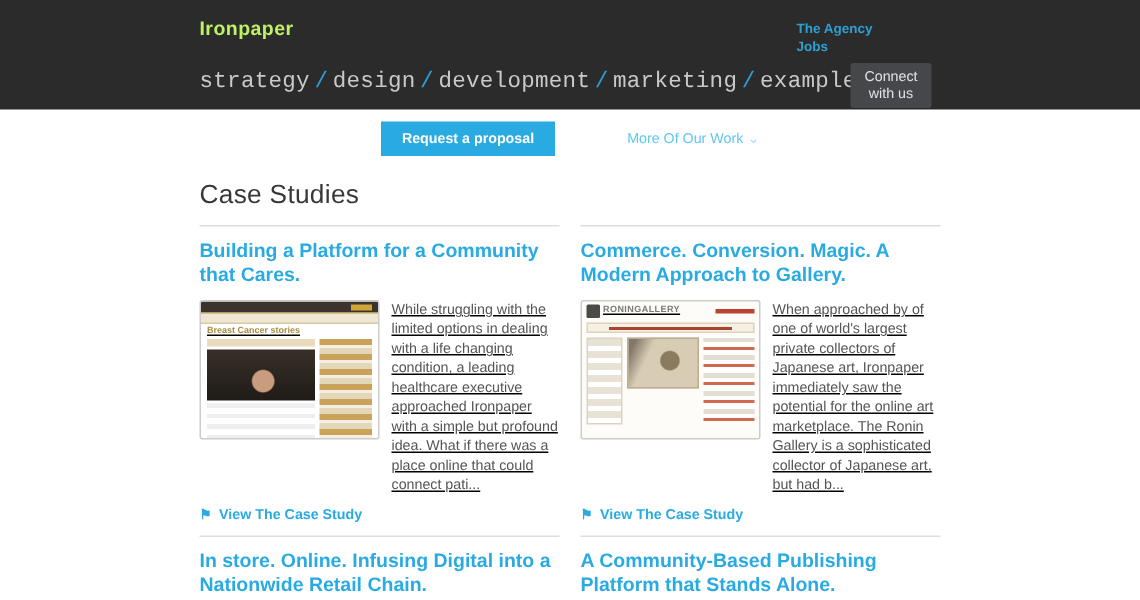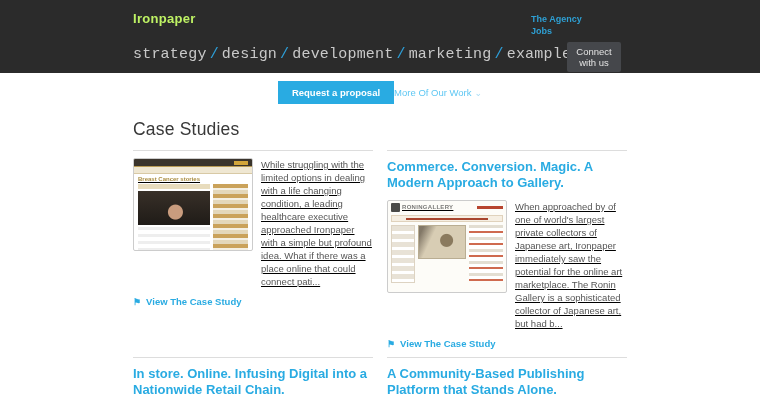--- a/index.html
+++ b/index.html
@@ -23,21 +23,21 @@
     font-family:"Liberation Sans", sans-serif;
     margin-left:36px;
   }
   
   .content { width:494px; margin-left:133px; }
   .topbar { display:flex; justify-content:center; align-items:center; margin-top:8px; }
   .proposal-btn {
     background:#29abe2; color:#ffffff; font-weight:bold; font-size:9.5px;
     padding:6px 14px; border:none; cursor:pointer; font-family:"Liberation Sans", sans-serif;
   }
-  .more-work { color:#5ec7f3; font-size:9.5px; text-decoration:none; }
+  .more-work { color:#5ec7f3; font-size:9.5px; text-decoration:none;padding-left:48px; }
   .more-work .caret { color:#a5dcf6; font-size:9px; margin-left:3px; }
   .page-title { font-size:17.5px; color:#383838; font-weight:400; margin:15px 0 10px; letter-spacing:.2px; }
   .grid { display:grid; grid-template-columns:240px 240px; column-gap:14px; }
   .card { border-top:1px solid #dddddd; padding-top:7px; padding-bottom:8px; }
   .card-title { color:#29abe2; font-size:13px; font-weight:bold; line-height:16px; margin:1px 0 9px; }
   .card-body { display:flex; gap:8px;text-decoration:underline; }
   .excerpt { font-size:9.5px; color:#555555; line-height:13px; margin:0; }
   .case-link { display:block; margin-top:8px; color:#29abe2; font-size:9.5px; font-weight:bold; text-decoration:none; }
   .flag-icon { margin-right:5px; font-size:9px; }
   
@@ -103,20 +103,21 @@
   <div class="topbar">
     <button class="proposal-btn">Request a proposal</button>
     <a class="more-work" href="#"><span>More Of Our Work</span><span class="caret">⌄</span></a>
   </div>
 
   <h1 class="page-title">Case Studies</h1>
 
   <div class="grid">
 
     <section class="card">
+      <h2 class="card-title">Building a Platform for a Community that Cares.</h2>
       <div class="card-body">
         <div class="thumb">
           <div class="t1-topbar">
               <div class="t1-gold"></div>
             </div>
           <div class="t1-nav"></div>
           <div class="t1-title tinytext">Breast Cancer stories</div>
           <div class="t1-main">
             <div class="t1-left">
               <div class="t1-postbar"></div>

